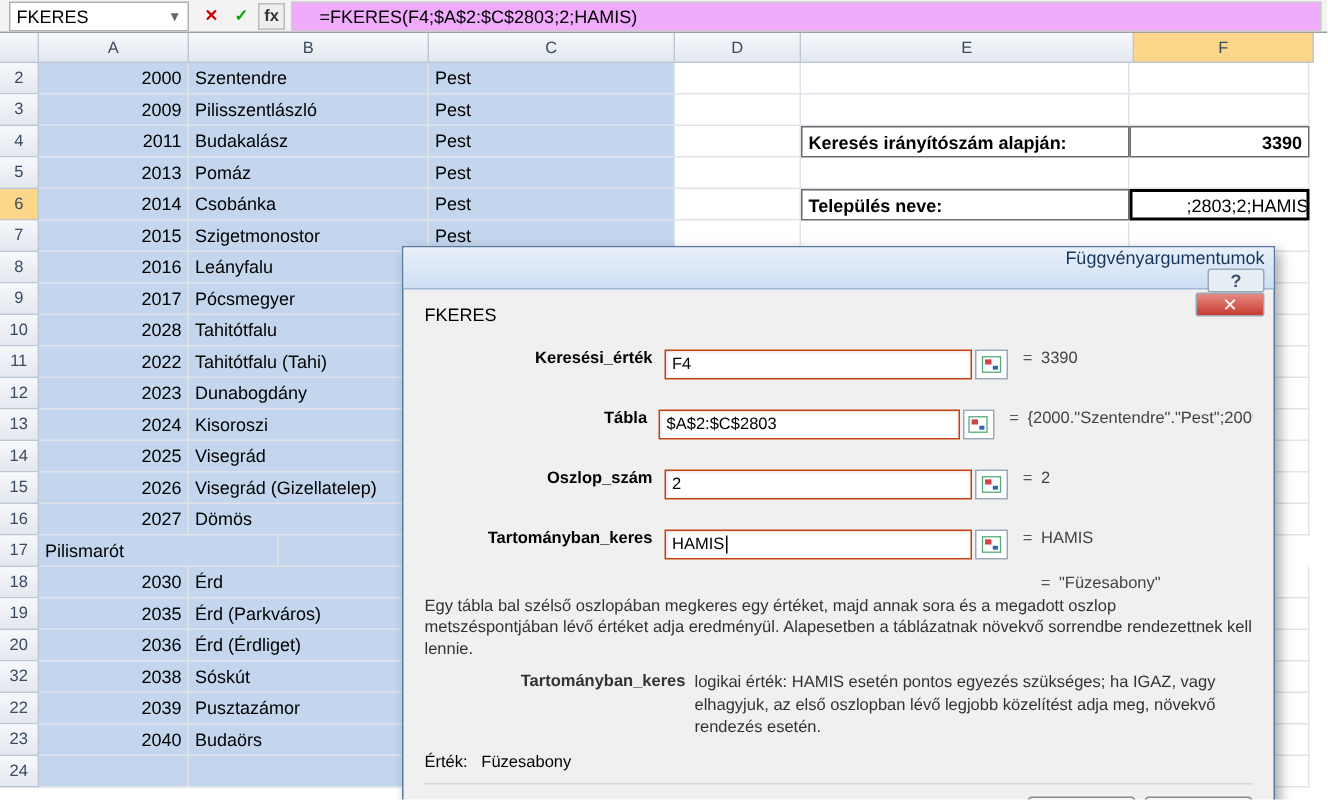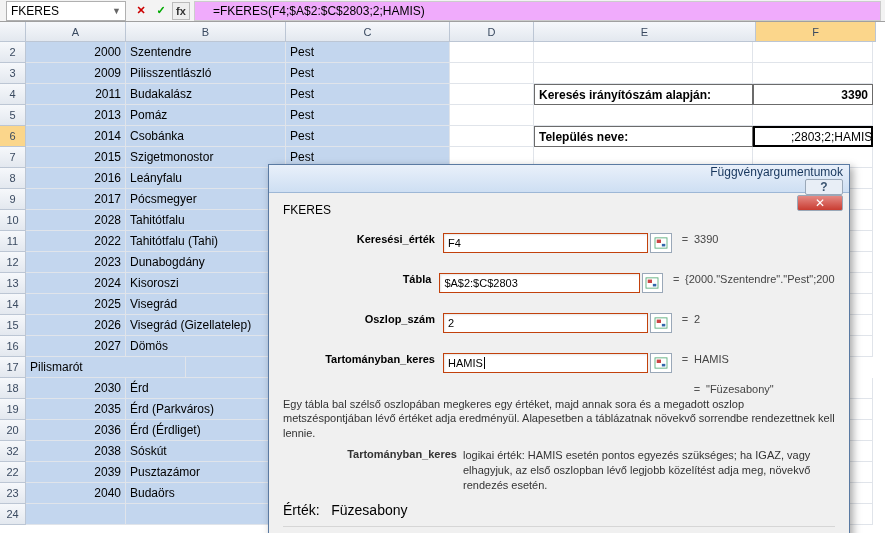--- a/index.html
+++ b/index.html
@@ -51,21 +51,21 @@
   .arg-pick { width: 22px; height: 20px; margin-left: 2px; border: 1px solid #9aa8b8; background: #fff; display: flex; align-items: center; justify-content: center; }
   .arg-pick svg { width: 14px; height: 12px; }
   .arg-eq { margin-left: 8px; color: #555; font-size: 11px; width: 10px; text-align: center; }
   .arg-val { margin-left: 4px; font-size: 11px; color: #444; max-width: 150px; overflow: hidden; white-space: nowrap; }
   .res-eq-row { display: flex; margin: 6px 0 2px 0; }
   .res-eq-row .spacer { width: 401px; }
   .dlg-desc { font-size: 11px; color: #333; margin: 2px 0 8px 0; line-height: 1.3; }
   .dlg-argdesc { display: flex; font-size: 11px; color: #333; margin-bottom: 10px; }
   .dlg-argdesc .al { width: 180px; text-align: right; font-weight: bold; padding-right: 6px; }
   .dlg-argdesc .ad { flex: 1; line-height: 1.35; }
-  .dlg-result { font-size: 14px; margin-bottom: 8px; }
+  .dlg-result { font-size: 11px; margin-bottom: 8px; }
   .dlg-footer { display: flex; align-items: center; border-top: 1px solid #d6d6d6; padding-top: 8px; }
   .dlg-help { color: #0a3e8c; font-size: 11px; }
   .dlg-spacer { flex: 1; }
   .dlg-button { min-width: 72px; height: 22px; margin-left: 6px; background: linear-gradient(#fafafa,#e3e3e3); border: 1px solid #8a8a8a; border-radius: 3px; font-size: 11px; }
   .caret { display:inline-block; width:1px; height:12px; background:#000; margin-left:1px; animation: blink 1s steps(1) infinite; vertical-align:middle;}
   @keyframes blink { 50% { opacity: 0; } }
 </style>
 </head>
 <body>
 

